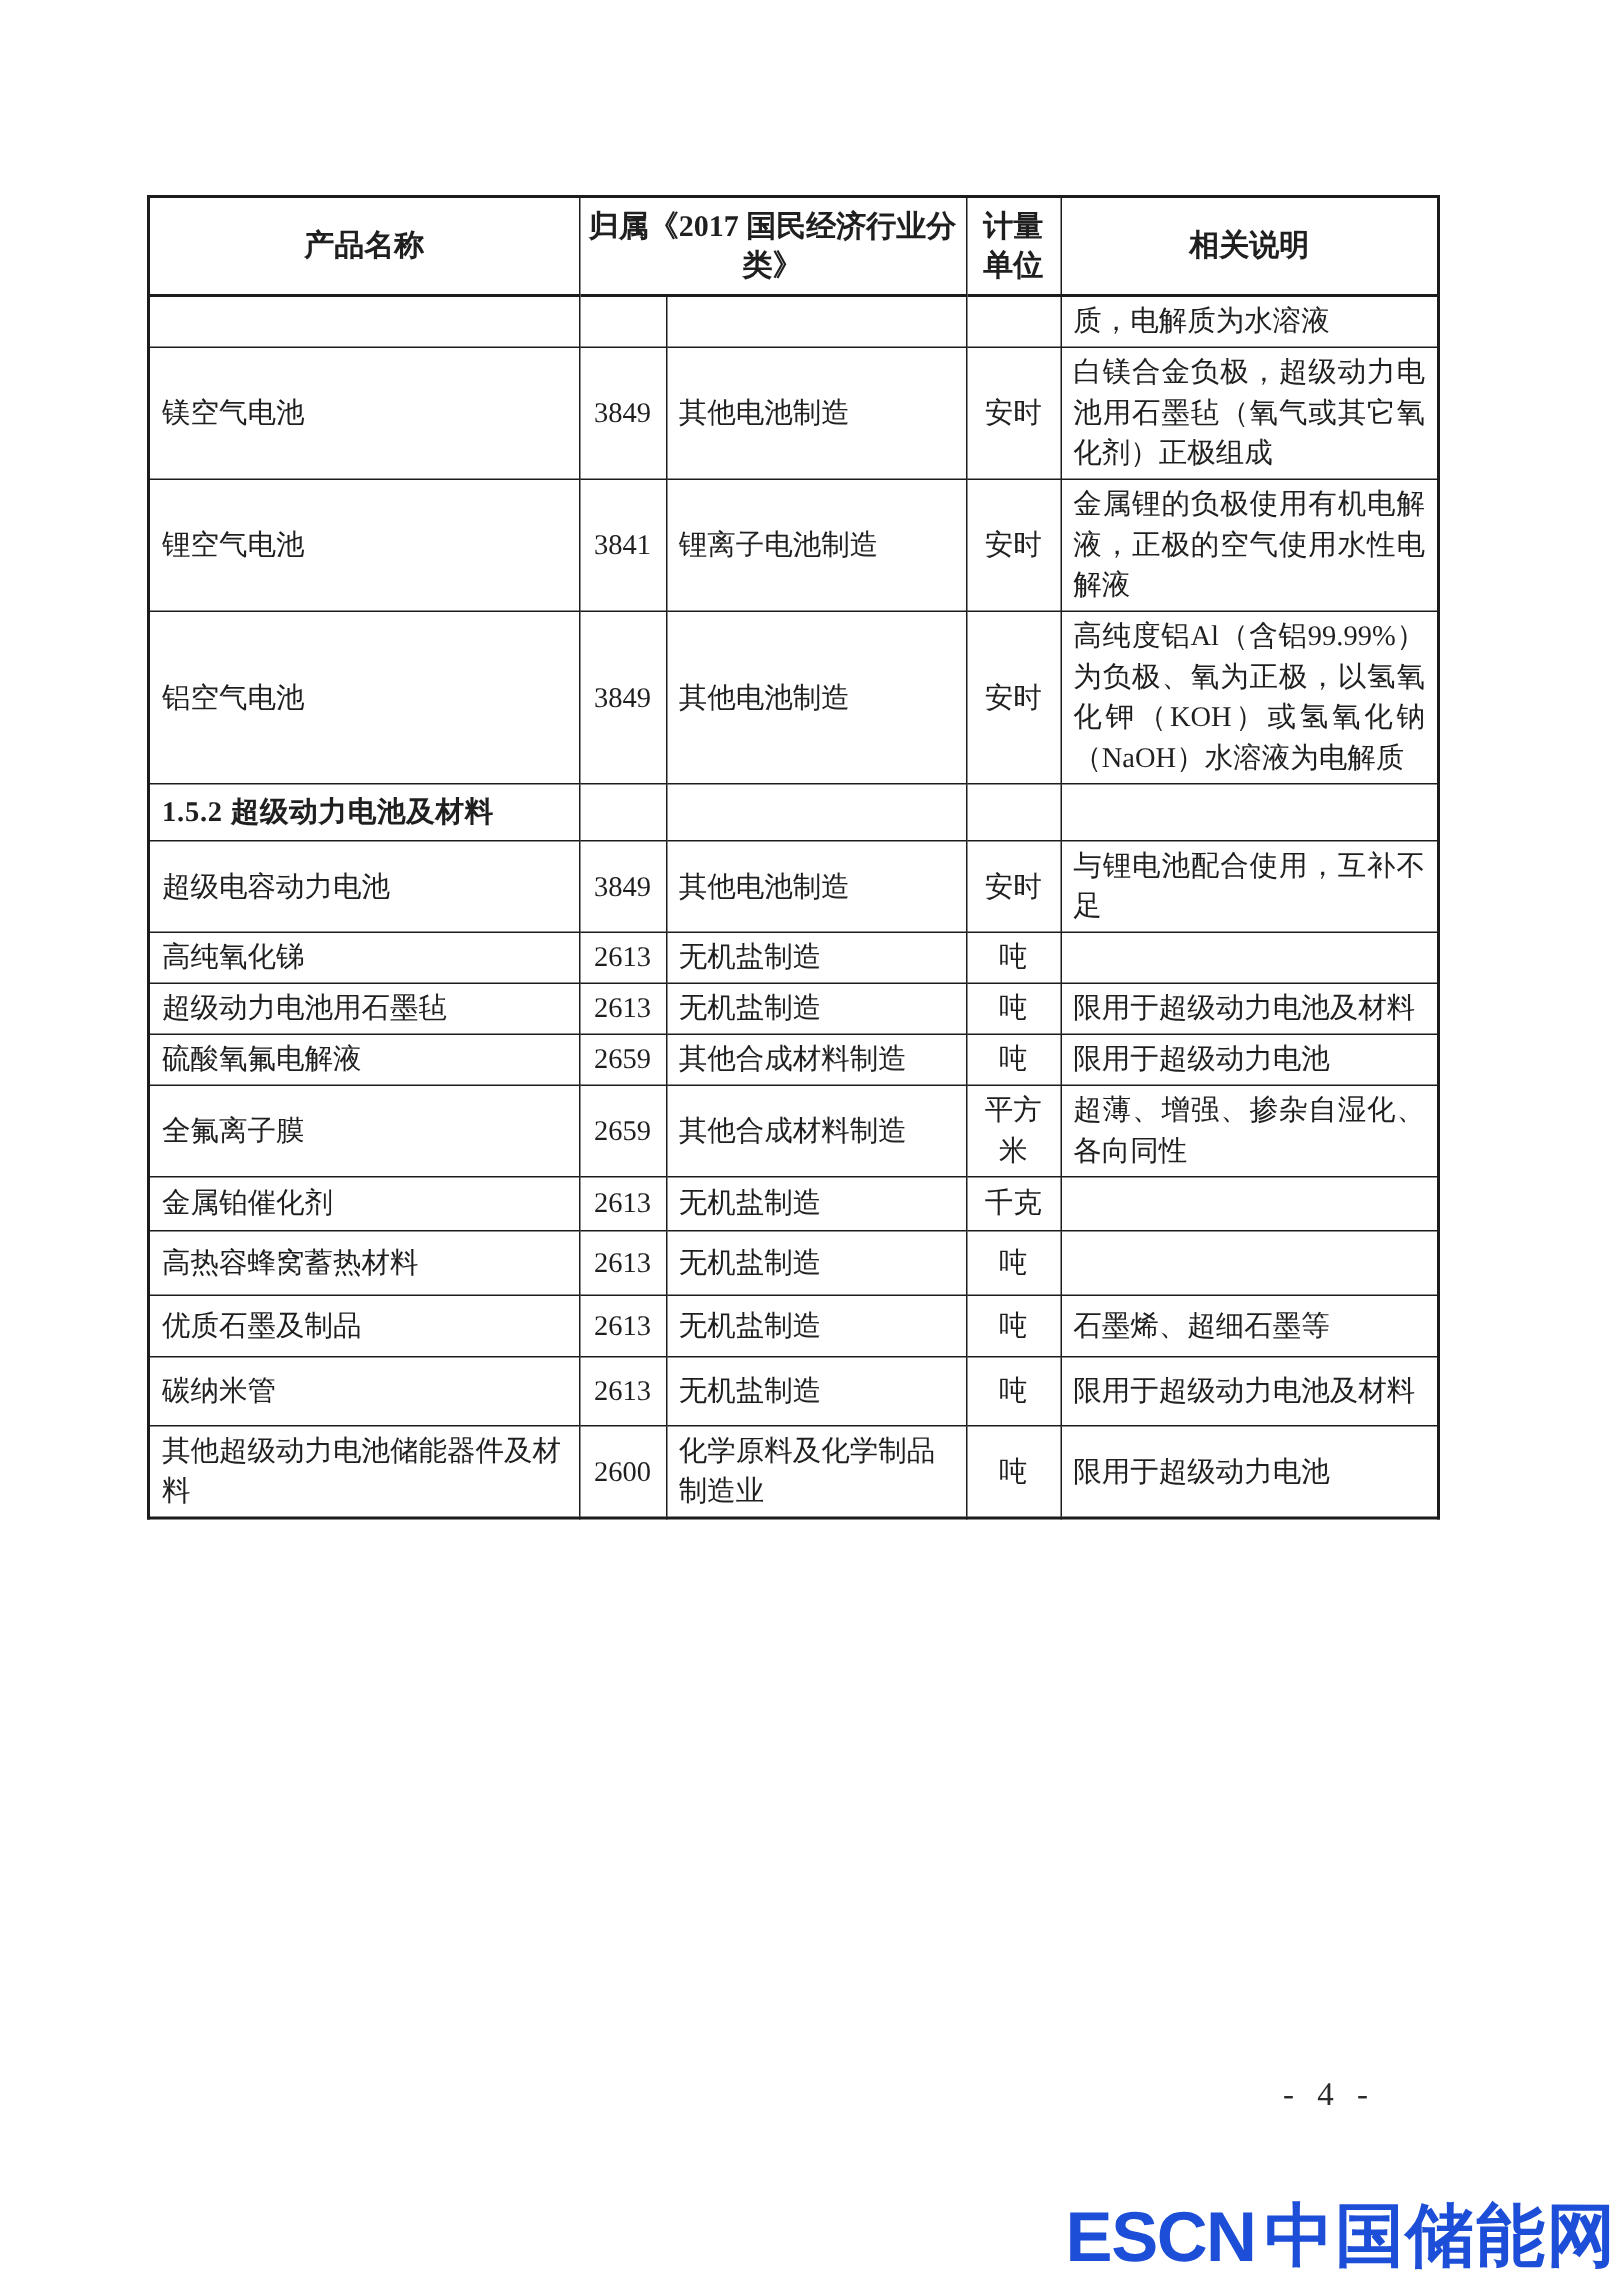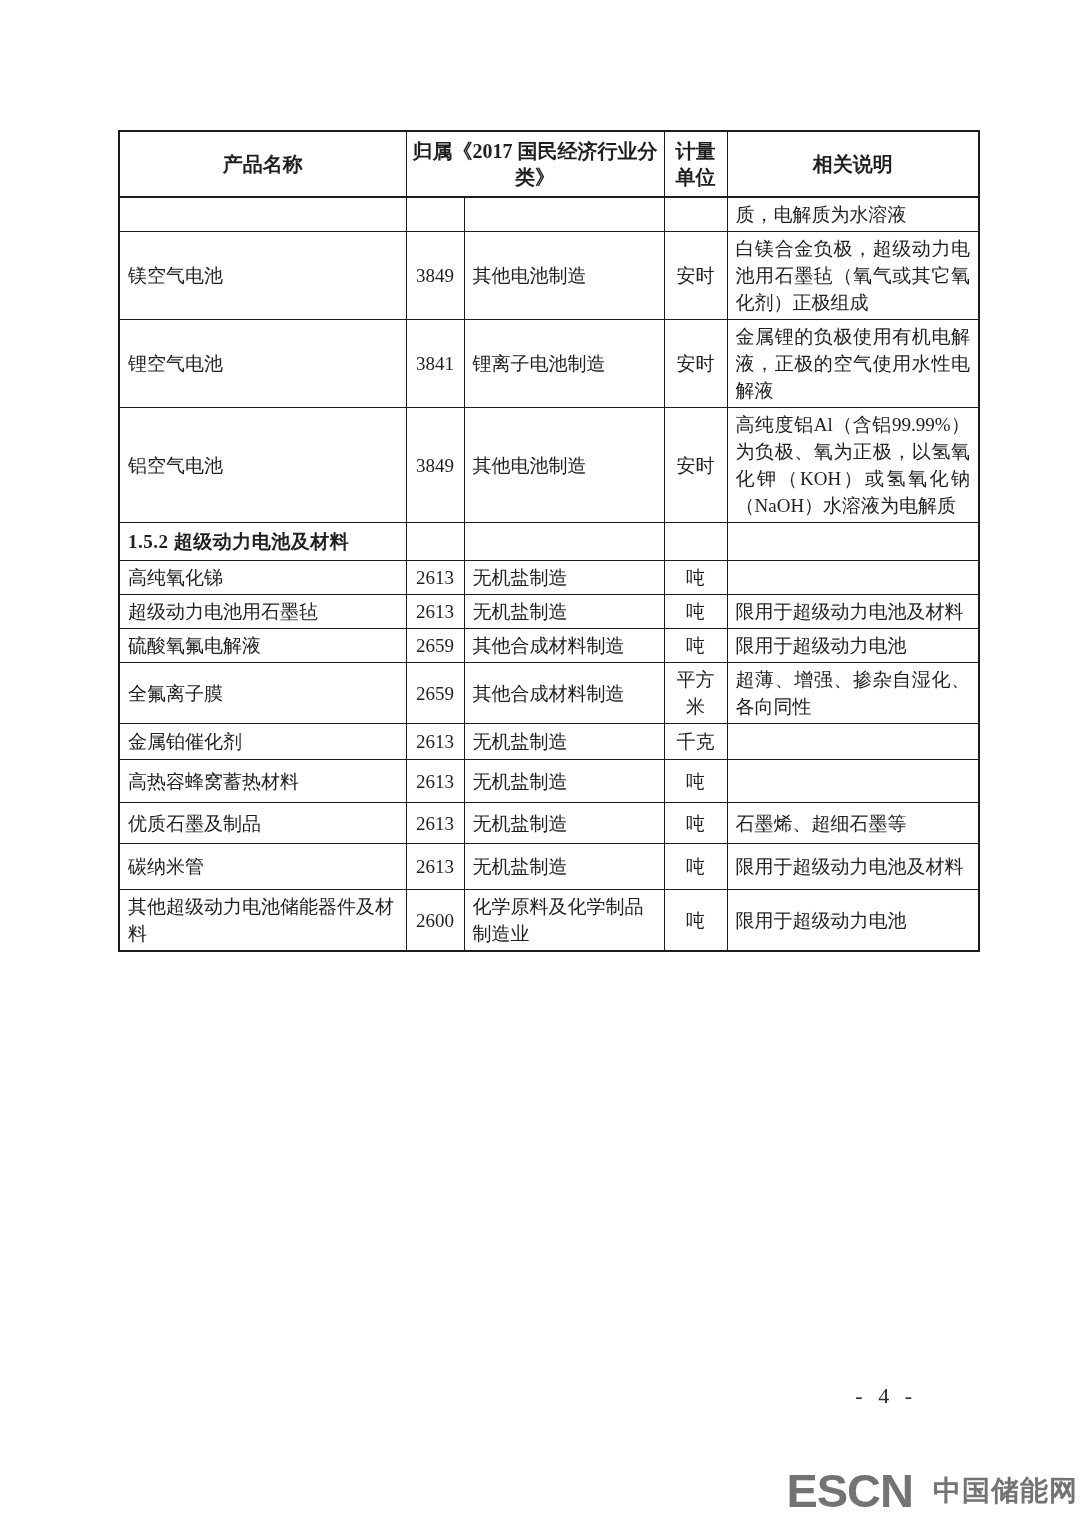--- a/index.html
+++ b/index.html
@@ -8,21 +8,21 @@
     background:#ffffff;
     font-family:"Liberation Serif","DejaVu Serif",serif;
     color:#1f1f1f;
     position:relative;
     overflow:hidden;
   }
   .page{position:absolute;inset:0;background:#ffffff;}
 
   
   .table-wrap{
-    position:absolute;left:118px;top:130px;width:860px;
+    position:absolute;left:98px;top:130px;width:860px;
   }
   table.products{
     border-collapse:collapse;
     width:100%;
     table-layout:fixed;
     border:2px solid #1c1c1c;
   }
   table.products th,
   table.products td{
     border:1px solid #1c1c1c;
@@ -75,21 +75,21 @@
   }
   .logo .abbr{
     font-family:"Liberation Sans","DejaVu Sans",sans-serif;
     font-weight:800;
     font-size:47px;
     letter-spacing:-1px;
     line-height:1;
   }
   .logo .cn{
     font-weight:bold;
-    font-size:28px;
+    font-size:46px;
     line-height:1;
     margin-left:6px;
     letter-spacing:1px;
   }
 </style>
 </head>
 <body>
 
 <div class="page">
 
@@ -139,20 +139,27 @@
             <td class="col-unit">安时</td>
             <td class="col-note">高纯度铝Al（含铝99.99%）为负极、氧为正极，以氢氧化钾（KOH）或氢氧化钠（NaOH）水溶液为电解质</td>
           </tr>
           <tr style="height: 38px;">
             <td class="col-name section">1.5.2 超级动力电池及材料</td>
             <td class="col-code"></td>
             <td class="col-industry"></td>
             <td class="col-unit"></td>
             <td class="col-note"></td>
           </tr>
+          <tr style="height: 55px;">
+            <td class="col-name">超级电容动力电池</td>
+            <td class="col-code">3849</td>
+            <td class="col-industry">其他电池制造</td>
+            <td class="col-unit">安时</td>
+            <td class="col-note">与锂电池配合使用，互补不足</td>
+          </tr>
           <tr style="height: 33px; padding-left: 36px;">
             <td class="col-name">高纯氧化锑</td>
             <td class="col-code">2613</td>
             <td class="col-industry">无机盐制造</td>
             <td class="col-unit">吨</td>
             <td class="col-note"></td>
           </tr>
           <tr style="height: 33px;">
             <td class="col-name">超级动力电池用石墨毡</td>
             <td class="col-code">2613</td>
@@ -208,18 +215,18 @@
             <td class="col-industry">化学原料及化学制品制造业</td>
             <td class="col-unit">吨</td>
             <td class="col-note">限用于超级动力电池</td>
           </tr>
         </tbody>
     </table>
   </div>
 
   <div class="page-number">- 4 -</div>
 
-  <div class="logo" style="color: #737373; gap: 14px;">
+  <div class="logo" style="color: #1d4ed8;">
     <span class="abbr">ESCN</span>
     <span class="cn">中国储能网</span>
   </div>
 
 </div>
 
 </body></html>

